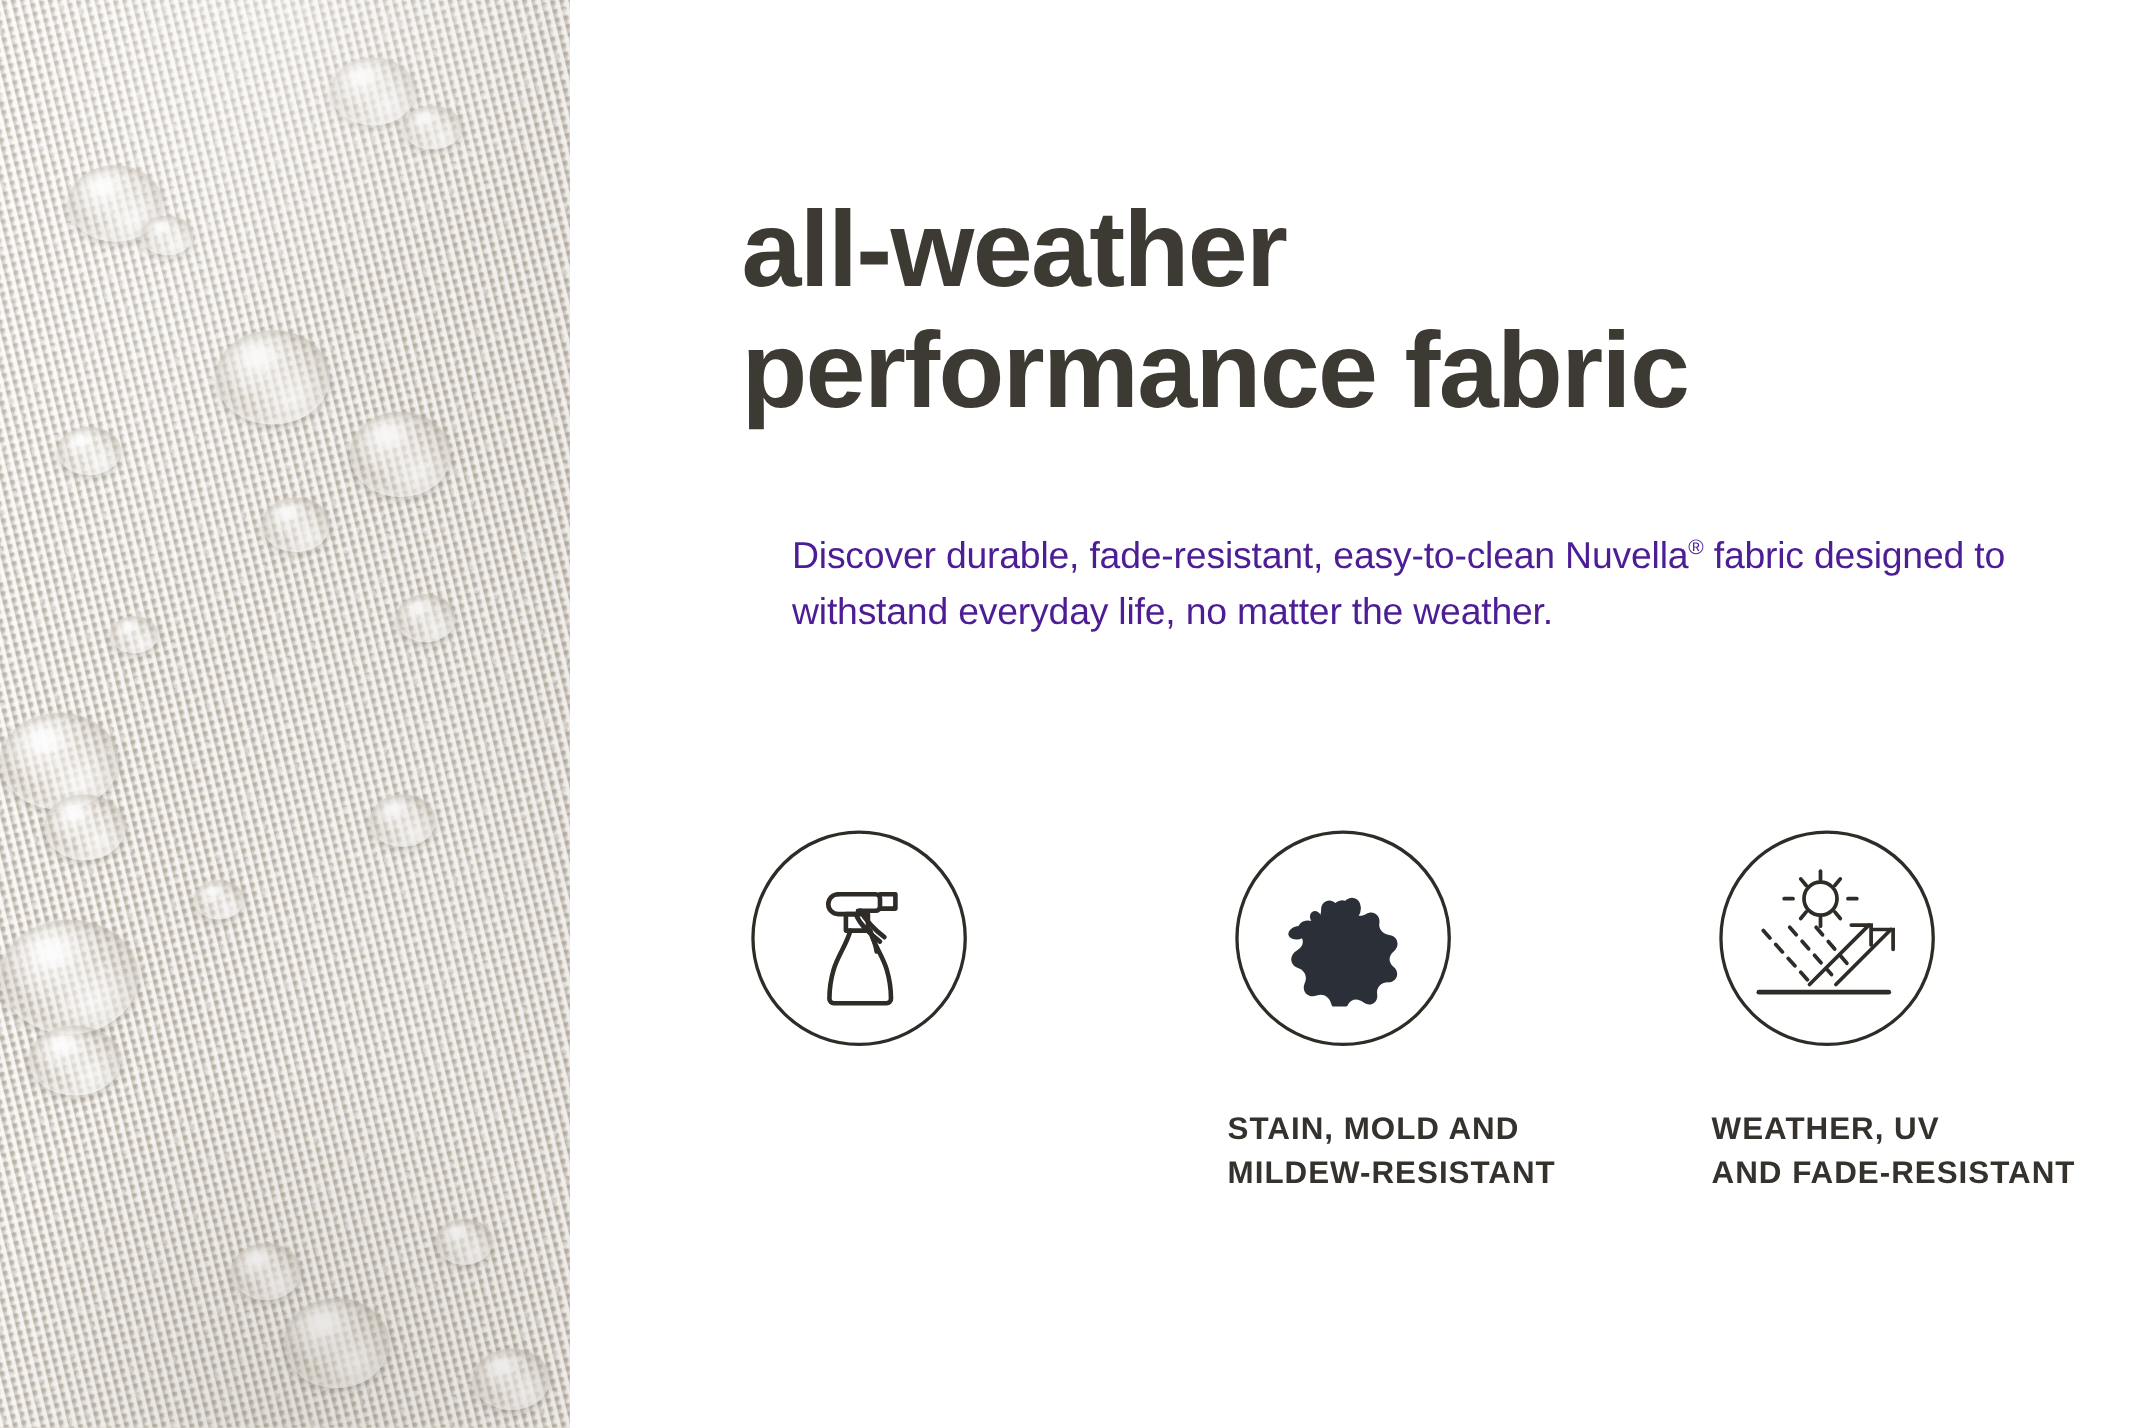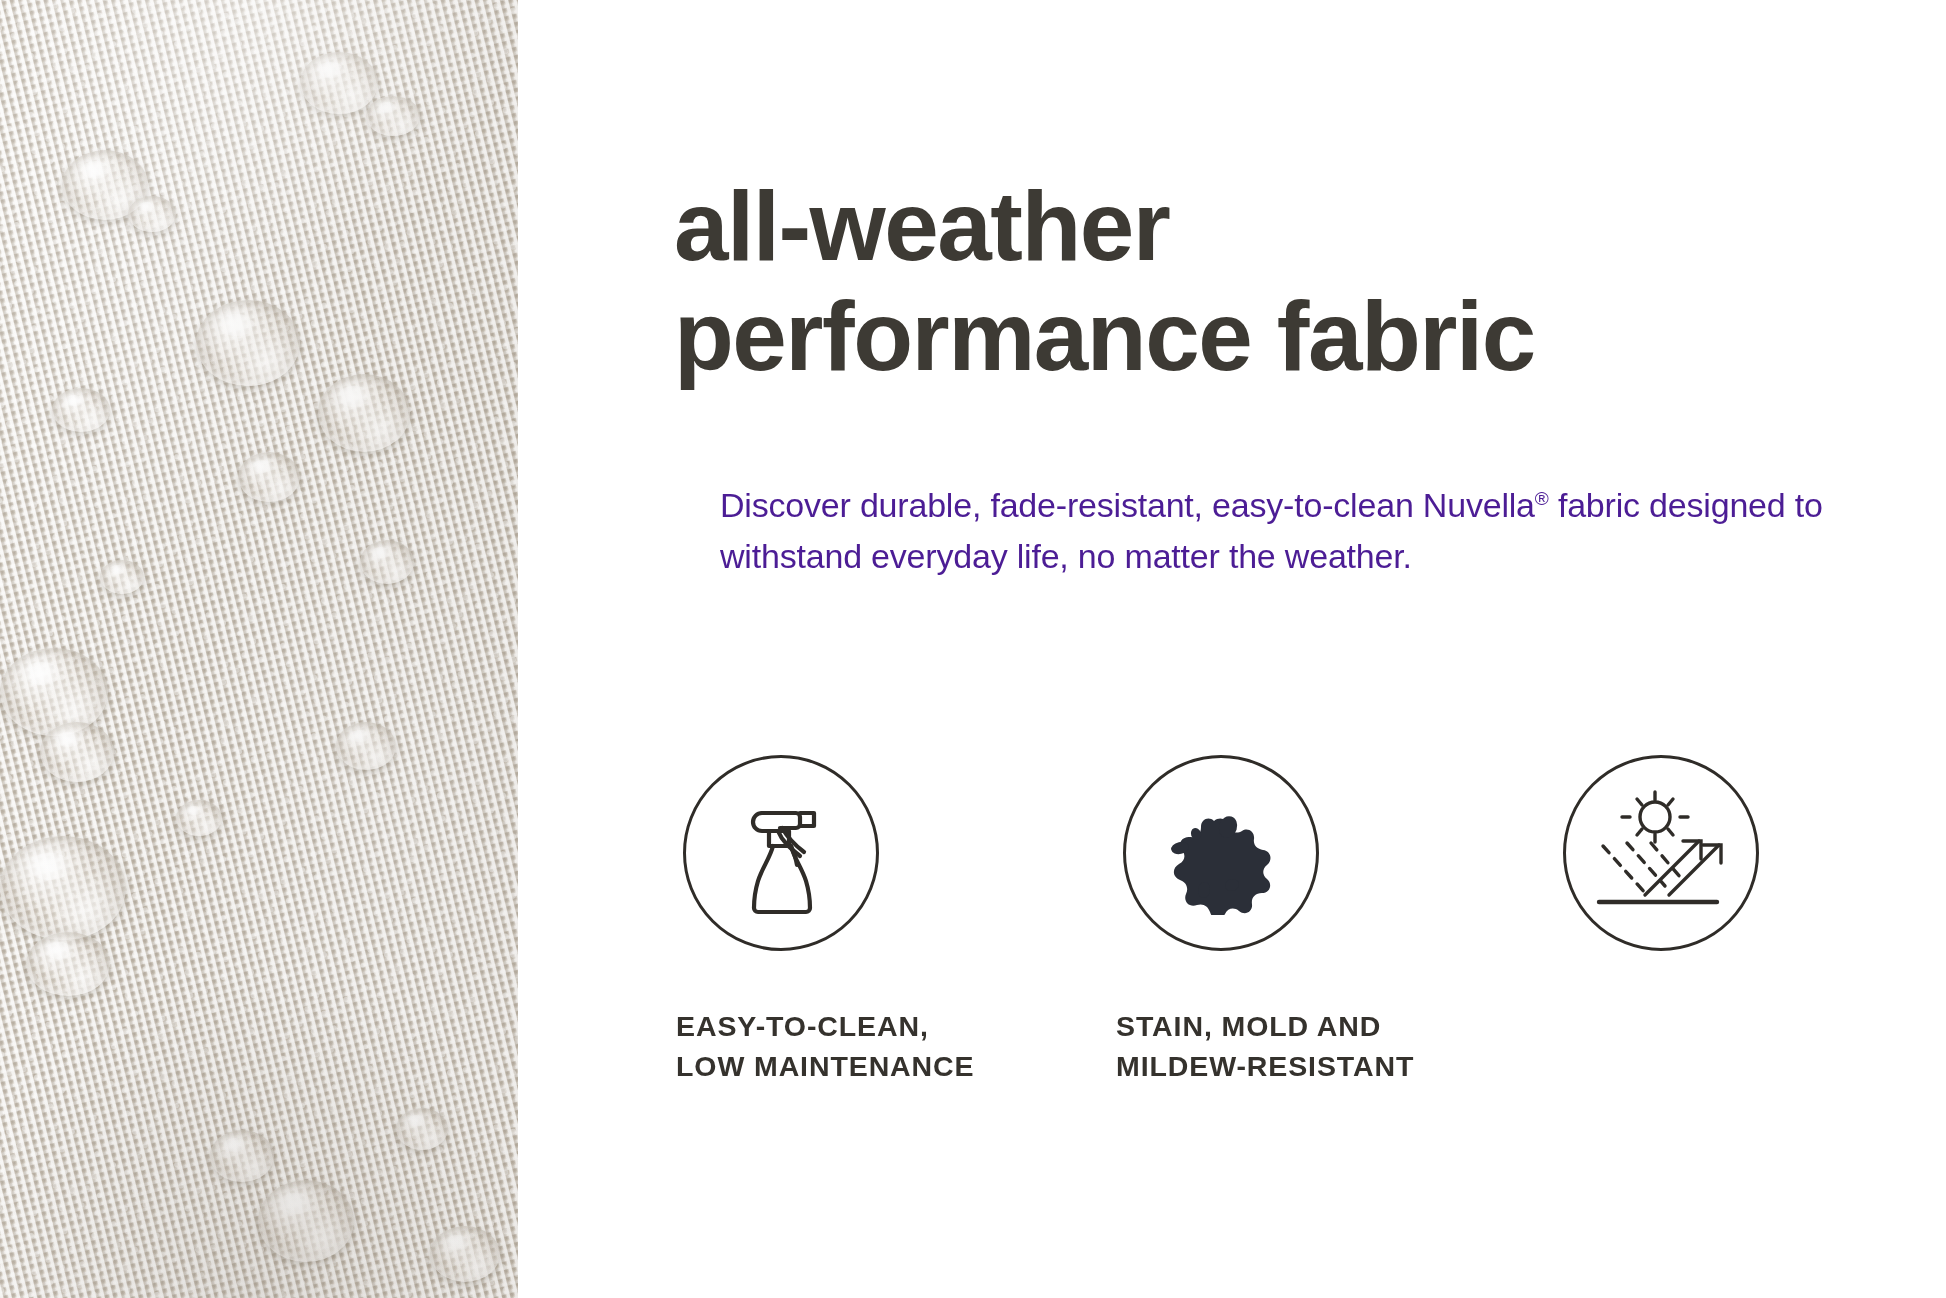--- a/index.html
+++ b/index.html
@@ -253,22 +253,20 @@
 
               <path d="M47 43 H67 v15 H47 Z"></path>
 
               <path d="M51 58 C48 70 40 80 36 93 C33 103 32 112 32 120 a4 4 0 0 0 4 4 H84 a4 4 0 0 0 4 -4
                        c0 -8 -1 -17 -4 -27 C80 80 72 70 69 58"></path>
 
               <path d="M69 58 c3 7 5 13 6 19"></path>
             </svg>
           </span>
         </div>
-        <div class="feature-label">EASY-TO-CLEAN,
-LOW MAINTENANCE</div>
       </div>
 
       <div class="feature">
         <div class="icon-circle">
           <span>
             <svg width="124" height="124" viewBox="0 0 124 124" fill="#2b2f38">
               <path d="M55 30 c6 -5 13 -2 15 5 c2 7 8 8 13 5 c6 -4 13 1 12 8 c-1 6 3 10 9 11
                        c8 1 10 10 4 15 c-5 4 -5 10 0 14 c6 5 3 14 -5 14 c-7 0 -11 5 -10 11
                        c1 8 -7 12 -13 7 c-5 -4 -11 -3 -14 3 c-4 7 -13 6 -15 -2 c-2 -6 -7 -9 -13 -7
                        c-8 3 -14 -4 -11 -11 c3 -6 0 -12 -6 -14 c-8 -3 -8 -12 -1 -16 c6 -3 7 -9 3 -14
@@ -310,17 +308,19 @@
 
               <path d="M50 105 L104 51"></path>
               <path d="M88 51 H106 V69"></path>
               <path d="M74 105 L124 55"></path>
               <path d="M108 55 H126 V73"></path>
 
               <path d="M4 112 H122" stroke-width="4.4"></path>
             </svg>
           </span>
         </div>
+        <div class="feature-label">WEATHER, UV
+AND FADE-RESISTANT</div>
       </div>
 
     </div>
   </div>
 </div>
 
 </body></html>

